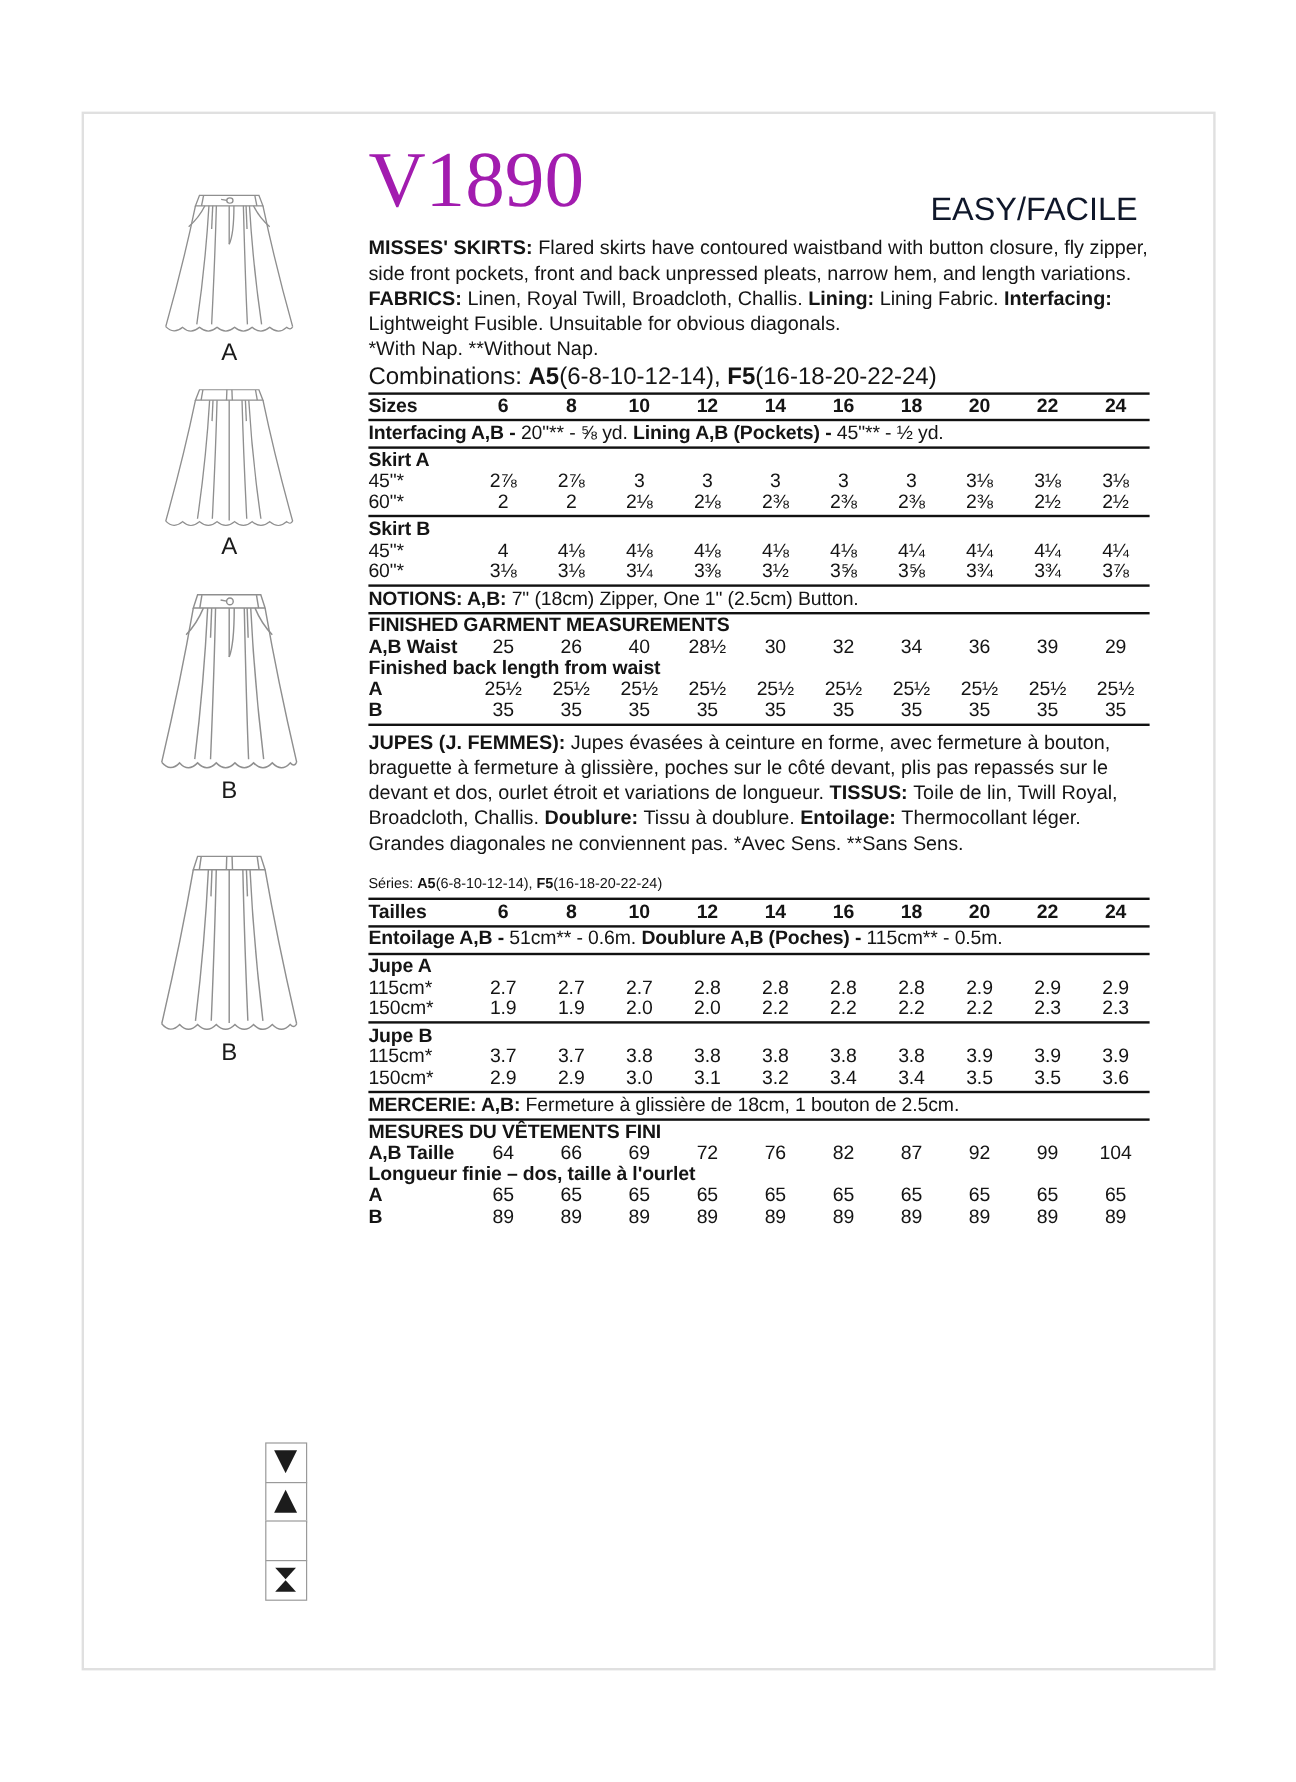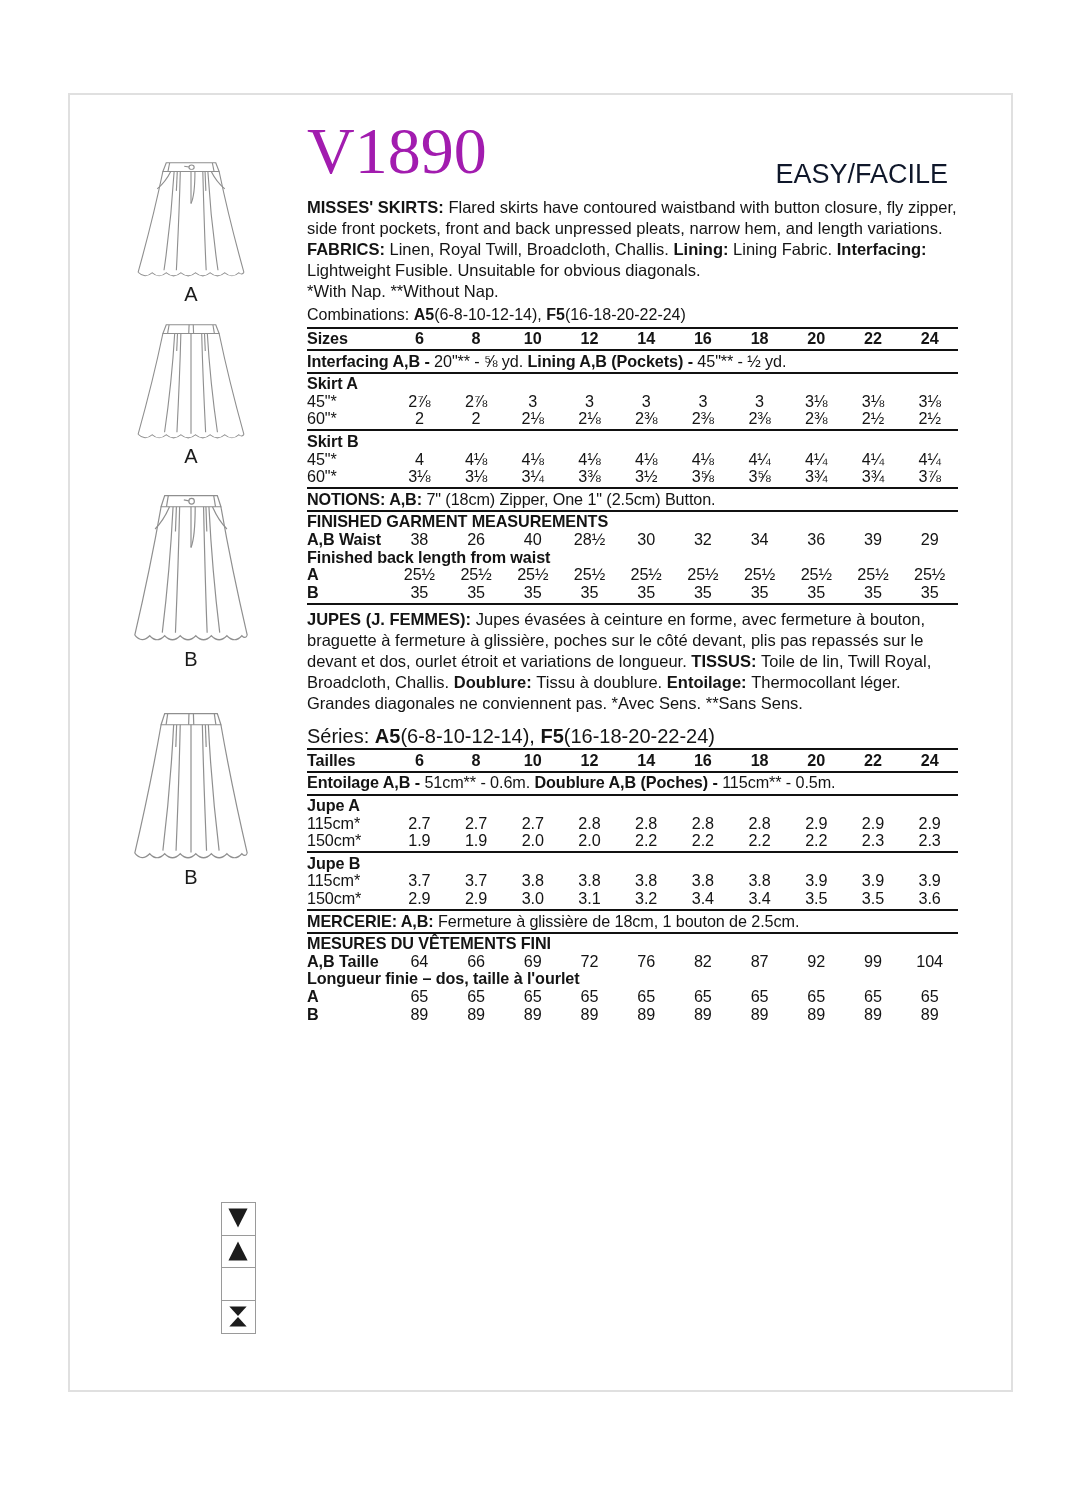--- a/index.html
+++ b/index.html
@@ -7,35 +7,35 @@
         font-family:"Liberation Sans","DejaVu Sans",sans-serif;color:#141414;overflow:hidden;}
   .page-frame{position:absolute;left:68px;top:93px;width:941px;height:1295px;
               border:2px solid #e0e0e0;}
 
   
   .content{position:absolute;left:307px;top:116px;width:651px;}
   .pattern-number{font-family:"Liberation Serif","DejaVu Serif",serif;font-size:66px;
                   font-weight:400;line-height:70px;margin:0;color:#a21caf;}
   .difficulty{position:absolute;top:44px;right:10px;font-size:27px;line-height:28px;color:#0f172a;}
   .para{font-size:16.5px;line-height:21px;margin-top:11px;}
-  .combos{font-size:16px;line-height:21px;margin-top:2px;}
+  .combos{font-size:20px;line-height:21px;margin-top:2px;}
   .para b,.combos b,.note b{font-weight:bold;}
 
   
   .stable{width:651px;}
   .trow{font-size:16.2px;line-height:17.6px;letter-spacing:-0.1px;}
   .grid{display:grid;grid-template-columns:84px repeat(10,1fr);}
   .grid .lbl{text-align:left;white-space:nowrap;}
   .grid .val{text-align:center;}
   .head{font-weight:bold;}
   .sect{font-weight:bold;}
   .bl .lbl{font-weight:bold;}
   .rule{border-top:2px solid #111;margin:1.5px 0;height:0;}
   .fr-block{margin-top:4px;}
-  .series{font-size:20px;line-height:21px;margin-top:12px;}
+  .series{font-size:12px;line-height:21px;margin-top:12px;}
 
   
   .figure{position:absolute;text-align:center;}
   .figure svg{display:block;margin:0 auto;}
   .figlabel{font-size:20px;line-height:22px;margin-top:3px;color:#1a1a1a;}
 
   
   .marks{position:absolute;left:221px;top:1202px;}
   .mark{width:35px;height:34px;border:1.5px solid #9a9a9a;background:#fff;
         box-sizing:border-box;}
@@ -195,21 +195,21 @@
           <div class="val">3¾</div>
           <div class="val">3¾</div>
           <div class="val">3⅞</div>
         </div>
         <div class="rule"></div>
         <div class="trow note"><b>NOTIONS: A,B: </b><span>7" (18cm) Zipper, One 1" (2.5cm) Button.</span></div>
         <div class="rule"></div>
         <div class="trow sect">FINISHED GARMENT MEASUREMENTS</div>
         <div class="trow grid bl">
           <div class="lbl">A,B Waist</div>
-          <div class="val">38</div>
+          <div class="val">25</div>
           <div class="val">26</div>
           <div class="val">40</div>
           <div class="val">28½</div>
           <div class="val">30</div>
           <div class="val">32</div>
           <div class="val">34</div>
           <div class="val">36</div>
           <div class="val">39</div>
           <div class="val">29</div>
         </div>

